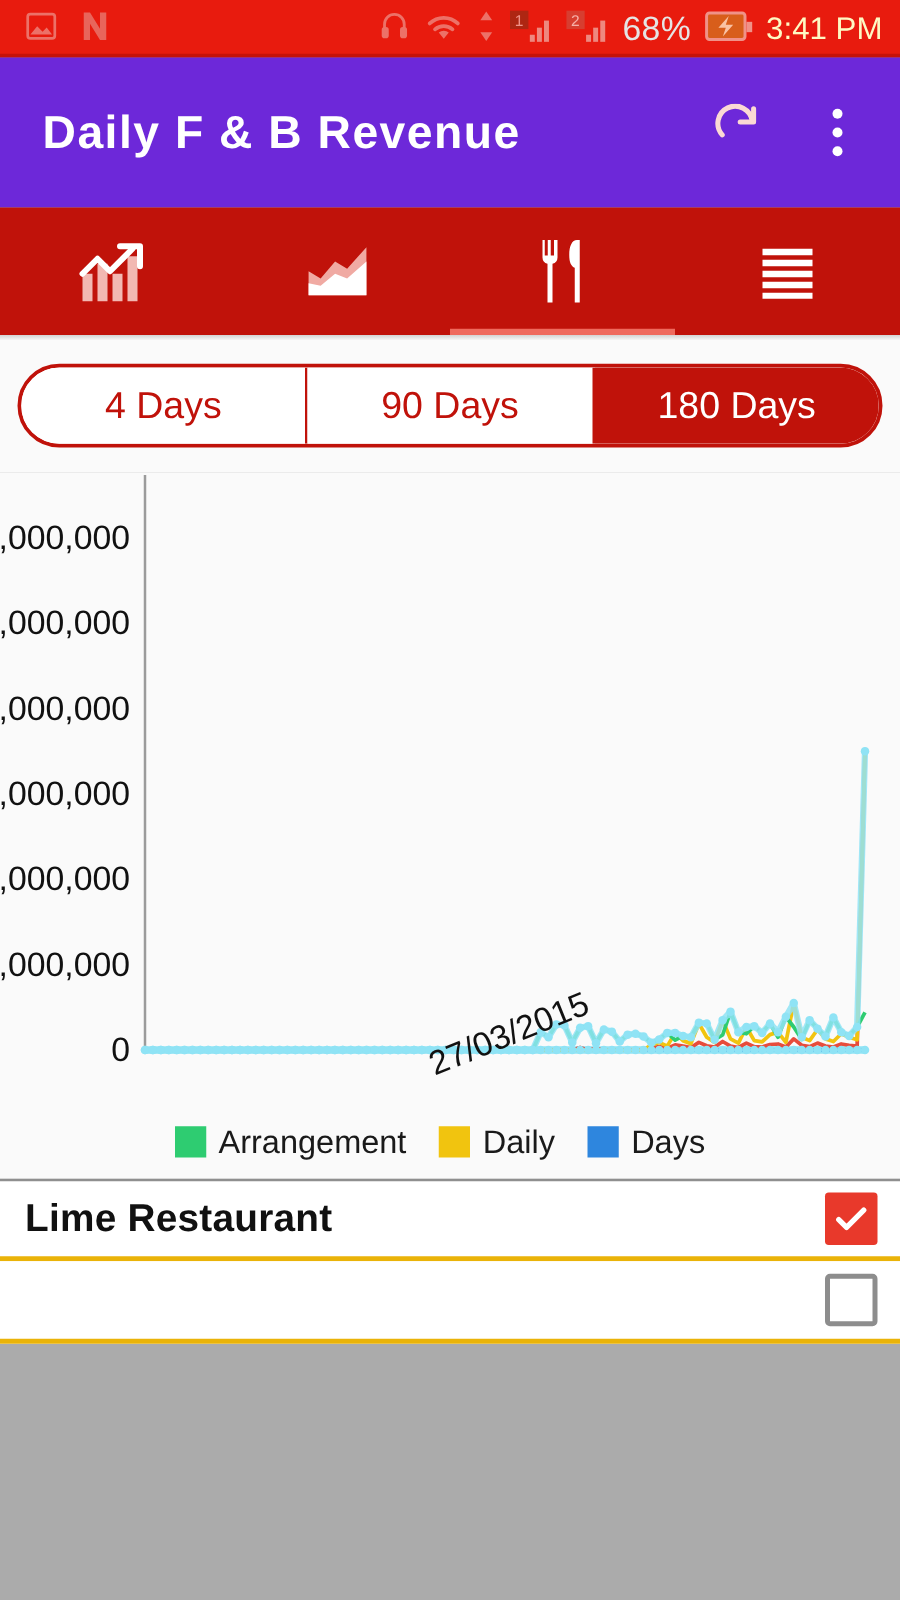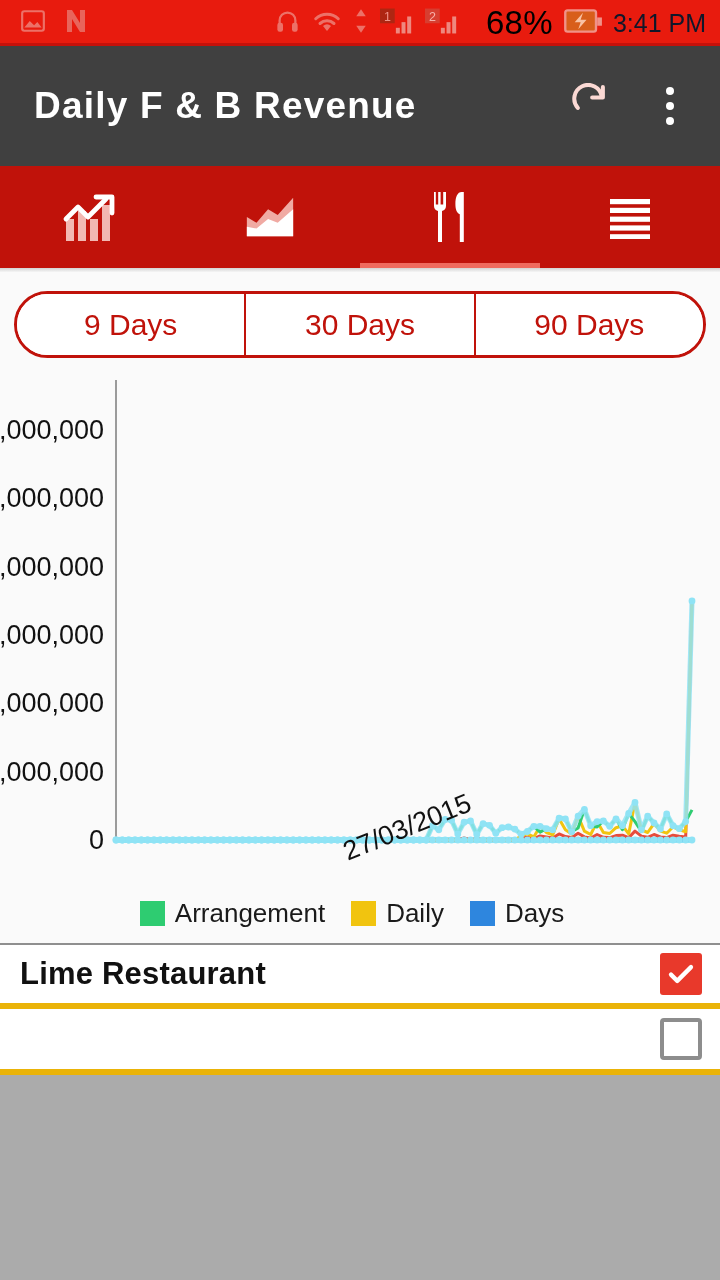--- a/index.html
+++ b/index.html
@@ -17,33 +17,32 @@
     background:#e81b0e;
     display:flex; align-items:center;
     padding:0 14px 0 20px;
     position:relative;
   }
   .sb-left{ display:flex; align-items:center; gap:18px; }
   .sb-right{ margin-left:auto; display:flex; align-items:center; gap:11px; }
   .sb-icon{ display:block; opacity:.62; }
   .sb-icon.bright{ opacity:.78; }
   .sb-text{
-    color:#000000; font-size:33px; letter-spacing:.3px;
+    color:#e5e5e5; font-size:27px; letter-spacing:.3px;
     font-family:"Liberation Sans", sans-serif;
-    margin-left:16px;
-  }
-  .sb-time{ color:#0f172a; font-size:25px; }
+  }
+  .sb-time{ color:#fef9c3; font-size:25px; }
   .statusbar:after{
     content:""; position:absolute; left:0; right:0; bottom:0;
     height:3px; background:#c5110a;
   }
 
   
   .appbar{
-    height:120px; width:720px; background:#404040;
+    height:120px; width:720px; background:#6d28d9;
     display:flex; align-items:center; padding:0 24px 0 34px;
     position:relative;
   }
   .appbar-title{
     color:#ffffff; font-size:37px; font-weight:bold;
     letter-spacing:1.2px; white-space:nowrap;
   }
   .appbar-actions{ margin-left:auto; display:flex; align-items:center; gap:40px; padding-right:10px;}
   .refresh-btn{ width:46px; height:46px; display:flex; align-items:center; justify-content:center; }
   .kebab{ width:10px; display:flex; flex-direction:column; gap:7px; align-items:center; padding:6px 16px;}
@@ -105,21 +104,21 @@
   .lg-item{ display:flex; align-items:center; gap:10px; margin-right:16px;}
   .lg-sw{ width:25px; height:25px; display:block; }
   .lg-label{ font-size:26px; color:#1a1a1a; }
 
   
   .list{ width:720px; background:#fff; }
   .list-row{
     height:66px; width:720px; background:#fff;
     display:flex; align-items:center;
     padding:0 18px 0 20px;
-    border-bottom:6px solid #eab308;
+    border-bottom:4px solid #eab308;
     position:relative;
   }
   .list-row.first{ border-top:2px solid #8f8f8f; }
   .row-label{ font-size:31px; font-weight:bold; color:#111; letter-spacing:.2px;}
   .cb{ margin-left:auto; width:42px; height:42px; display:flex; align-items:center; justify-content:center;}
   .cb.checked{ background:#e8392b; border-radius:3px; }
   .cb.unchecked{ border:4px solid #8d8d8d; border-radius:4px; background:#fff; }
   .filler{ width:720px; background:#ababab; height:212px; }
 </style>
 </head>
@@ -237,23 +236,23 @@
       <rect x="2" y="6.4" width="20" height="2.6" fill="#fff"></rect>
       <rect x="2" y="10.8" width="20" height="2.6" fill="#fff"></rect>
       <rect x="2" y="15.2" width="20" height="2.6" fill="#fff"></rect>
       <rect x="2" y="19.6" width="20" height="2.6" fill="#fff"></rect>
     </svg>
   </div>
 </div>
 
 <div class="seg-wrap">
   <div class="segmented">
-    <div class="seg">9 Days</div>
-    <div class="seg">30 Days</div>
+    <div class="seg">4 Days</div>
     <div class="seg">90 Days</div>
+    <div class="seg active">180 Days</div>
   </div>
 </div>
 
 <div class="chart-card">
   <svg class="chart-svg" width="720" height="500" viewBox="0 0 720 500">
     <rect x="0" y="0" width="720" height="500" fill="#fafafa"></rect>
     <g id="ylabels">
         <text x="104" y="471" class="ytick">0</text>
         <text x="104" y="402.6923076923077" class="ytick">2,000,000</text>
         <text x="104" y="334.38461538461536" class="ytick">4,000,000</text>

